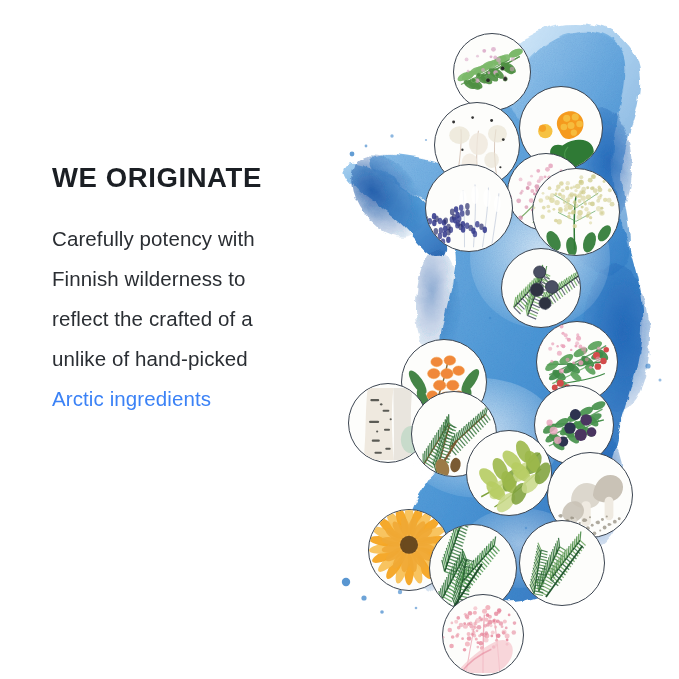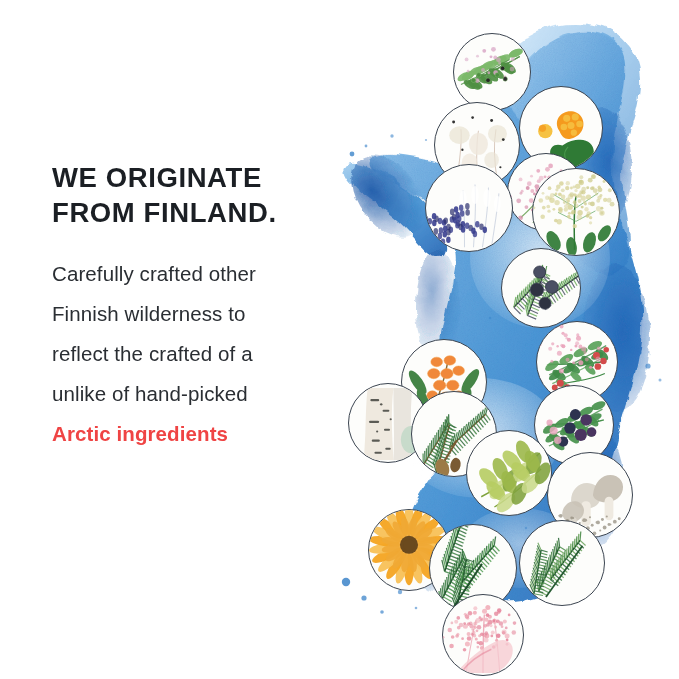--- a/index.html
+++ b/index.html
@@ -44,21 +44,21 @@
   .body-copy {
     margin: 0;
     padding-top: 24px;
     font-family: "Liberation Sans", sans-serif;
     font-size: 20.5px;
     line-height: 1.95;
     color: #2a2e33;
     letter-spacing: 0.1px;
   }
   .body-copy .bc-line { display: block; white-space: nowrap; }
-  .body-copy .bc-line.bold { font-weight: bold; color: #ef4444; }
+  .body-copy .bc-line.bold { font-weight: normal; color: #3b82f6; }
 
   
   .map-wrap {
     position: absolute;
     left: 330px;
     top: 8px;
     width: 345px;
     height: 665px;
   }
   .map-svg { display: block; width: 345px; height: 665px; }
@@ -212,24 +212,23 @@
         <circle cx="310" cy="346" r="1.2" opacity="0.45"></circle>
         <circle cx="160" cy="310" r="1.3" opacity="0.4"></circle>
         <circle cx="196" cy="520" r="1.2" opacity="0.4"></circle>
       </g>
     </svg>
   </div>
 
   <div class="text-panel">
     <h1 class="headline">
       <span class="hl-line">WE ORIGINATE</span>
-      <span class="hl-line">FROM FINLAND.</span>
     </h1>
     <p class="body-copy">
-      <span class="bc-line">Carefully crafted other</span>
+      <span class="bc-line">Carefully potency with</span>
       <span class="bc-line">Finnish wilderness to</span>
       <span class="bc-line">reflect the crafted of a</span>
       <span class="bc-line">unlike of hand-picked</span>
       <span class="bc-line bold">Arctic ingredients</span>
     </p>
   </div>
 
   <div class="circle-layer" id="circle-layer">
       <div class="ingredient-circle" style="left: 453px; top: 33px; width: 78px; height: 78px; z-index: 10;">
         <svg viewBox="0 0 100 115" xmlns="http://www.w3.org/2000/svg" aria-hidden="true">

